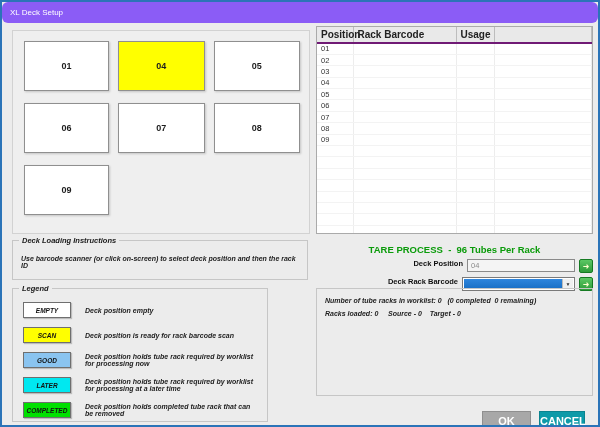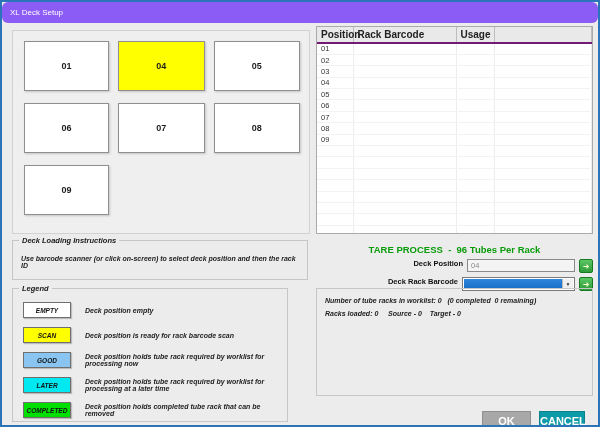--- a/index.html
+++ b/index.html
@@ -74,21 +74,21 @@
     font-family:inherit;
   }
   
   .groupbox { position:absolute; border:1px solid #c6c6c6;font-style:italic; }
   .groupbox .gb-title {
     position:absolute; top:-5px; left:6px; background:#ececec; padding:0 3px;
     font-size:7.5px; font-weight:bold; color:#1a1a1a; white-space:nowrap;
   }
   .instructions-box { left:10px; top:238px; width:296px; height:40px; }
   .instructions-text { font-size:7px; font-weight:bold; color:#222; padding:14px 8px 0 8px; }
-  .legend-box { left:10px; top:286px; width:276px; height:134px; }
+  .legend-box { left:10px; top:286px; width:256px; height:134px; }
   .legend-list { display:flex; flex-direction:column; gap:9px; padding:13px 8px 0 10px; }
   .legend-item { display:flex; align-items:center; }
   .legend-swatch {
     width:48px; height:16px; border:1px solid #6f6f6f; box-shadow:1px 1px 1px rgba(0,0,0,.2);
     display:flex; align-items:center; justify-content:center;
     font-size:6.5px; font-weight:bold; color:#111; flex:none;
   }
   .legend-desc { font-size:7px; font-weight:bold; color:#222; margin-left:14px; }
   .info-box { left:314px; top:286px; width:277px; height:108px; }
   .info-line { font-size:7px; font-weight:bold; color:#222; white-space:pre; padding:0 0 0 8px; }

